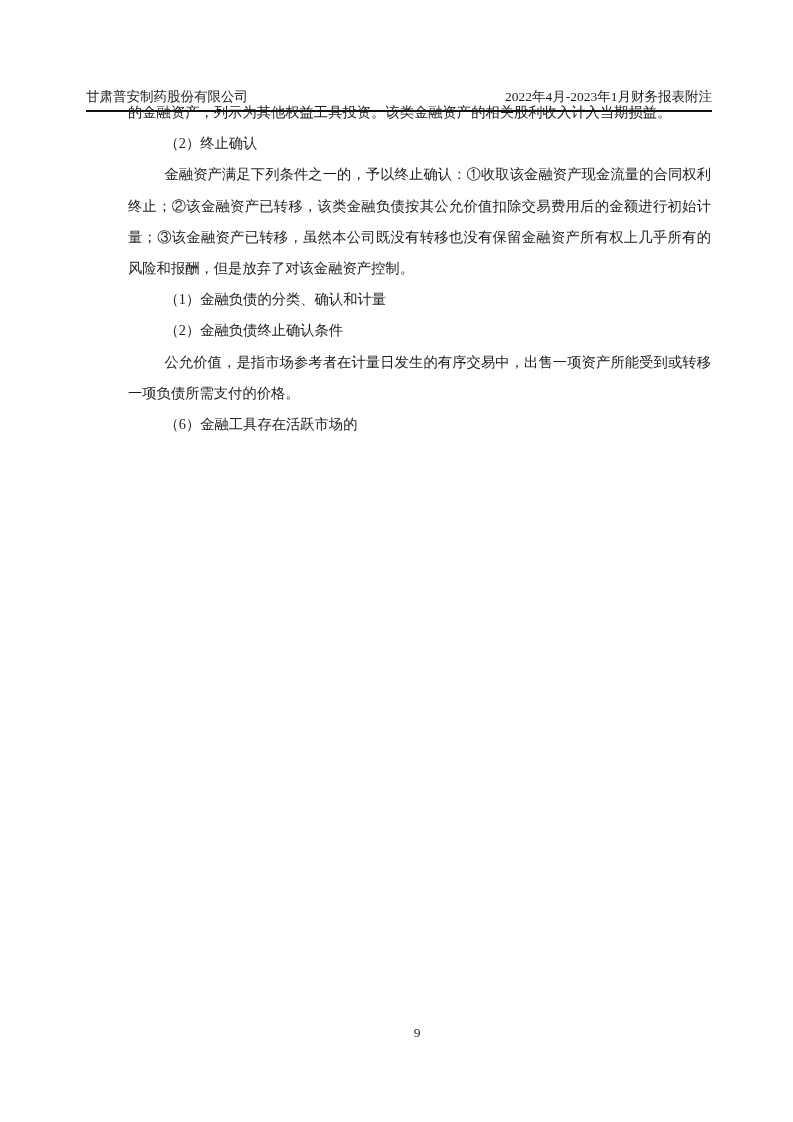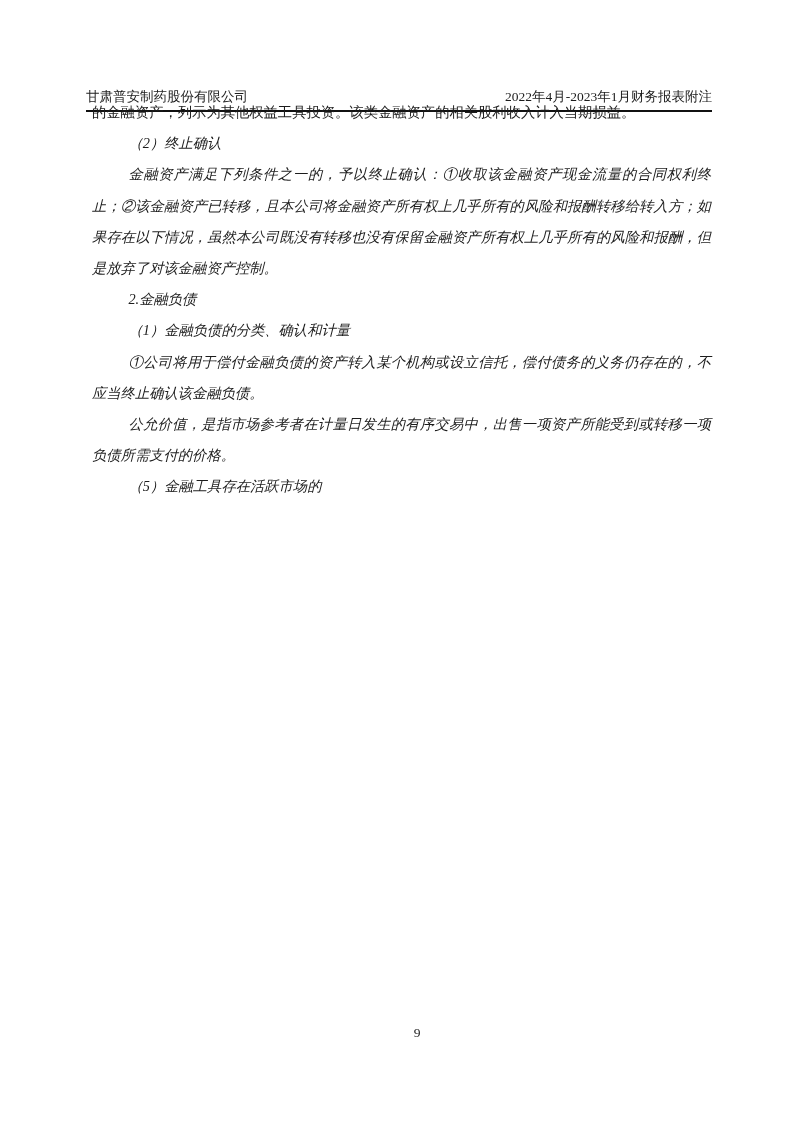--- a/index.html
+++ b/index.html
@@ -36,22 +36,23 @@
     left: 92px;
     width: 619px;
   }
   .doc-body p {
     font-size: 14.3px;
     line-height: 31.2px;
     text-align: justify;
     text-justify: inter-character;
     line-break: strict;
     letter-spacing: 0;
+    margin-left: 36px;
   }
-  .doc-body p.indent { text-indent: 2.55em; font-style: italic; }
+  .doc-body p.indent { text-indent: 2.55em; }
   .doc-body p.flush { text-indent: 0; }
   .doc-footer {
     position: absolute;
     top: 1024px;
     left: 92px;
     width: 650px;
     text-align: center;
     font-size: 13.5px;
     line-height: 18px;
   }
@@ -62,25 +63,24 @@
 <div class="page">
 
   <div class="doc-header">
     <span>甘肃普安制药股份有限公司</span>
     <span>2022年4月-2023年1月财务报表附注</span>
   </div>
 
   <div class="doc-body">
       <p class="flush">的金融资产，列示为其他权益工具投资。该类金融资产的相关股利收入计入当期损益。</p>
       <p class="indent">（2）终止确认</p>
-      <p class="indent">金融资产满足下列条件之一的，予以终止确认：①收取该金融资产现金流量的合同权利终止；②该金融资产已转移，且本公司将金融资产所有权上几乎所有的风险和报酬转移给转入方；如果存在以下情况，虽然本公司既没有转移也没有保留金融资产所有权上几乎所有的风险和报酬，但是放弃了对该金融资产控制。</p>
-      <p class="indent">2.金融负债</p>
+      <p class="indent">金融资产满足下列条件之一的，予以终止确认：①收取该金融资产现金流量的合同权利终止；②该金融资产已转移，该类金融负债按其公允价值扣除交易费用后的金额进行初始计量；③该金融资产已转移，虽然本公司既没有转移也没有保留金融资产所有权上几乎所有的风险和报酬，但是放弃了对该金融资产控制。</p>
       <p class="indent">（1）金融负债的分类、确认和计量</p>
-      <p class="indent">①公司将用于偿付金融负债的资产转入某个机构或设立信托，偿付债务的义务仍存在的，不应当终止确认该金融负债。</p>
+      <p class="indent">（2）金融负债终止确认条件</p>
       <p class="indent">公允价值，是指市场参考者在计量日发生的有序交易中，出售一项资产所能受到或转移一项负债所需支付的价格。</p>
-      <p class="indent">（5）金融工具存在活跃市场的</p>
+      <p class="indent">（6）金融工具存在活跃市场的</p>
     </div>
 
   <div class="doc-footer">
     <span>9</span>
   </div>
 
 </div>
 
 </body></html>

